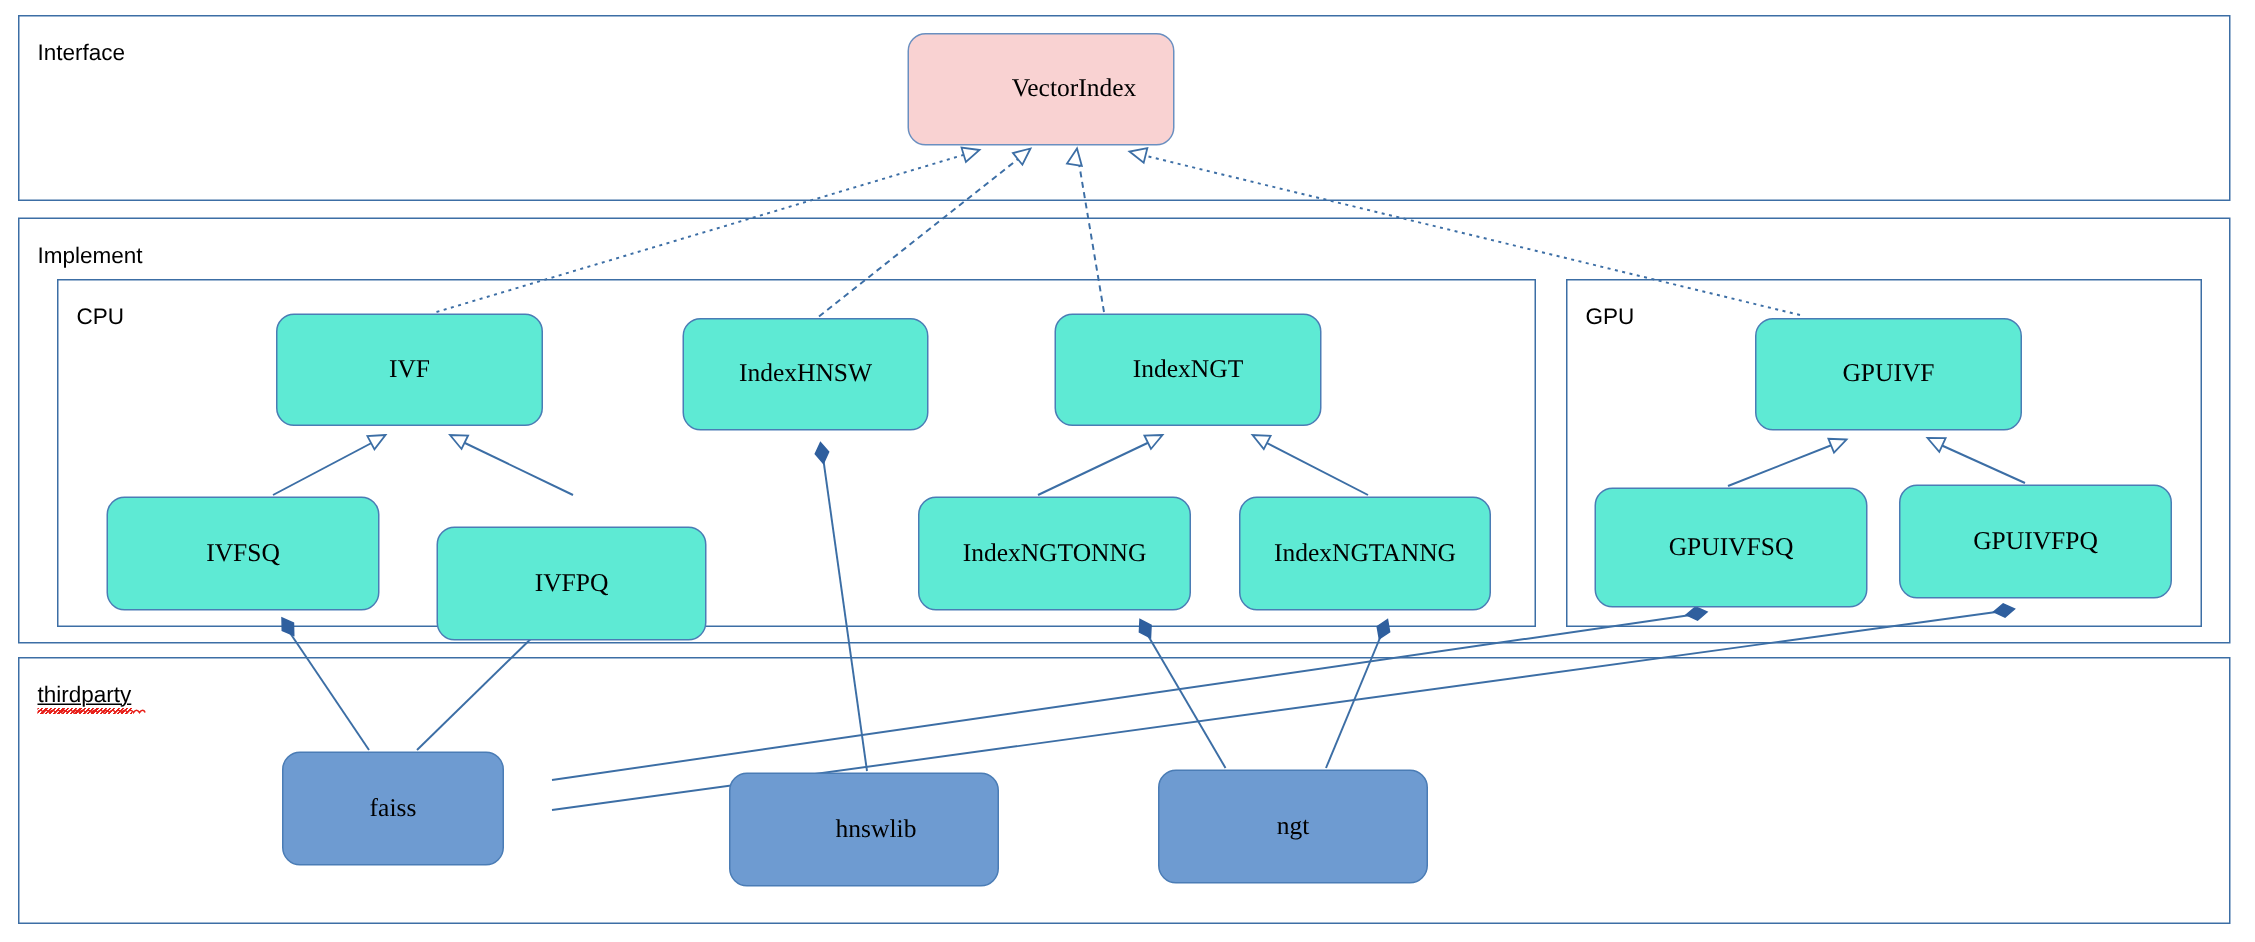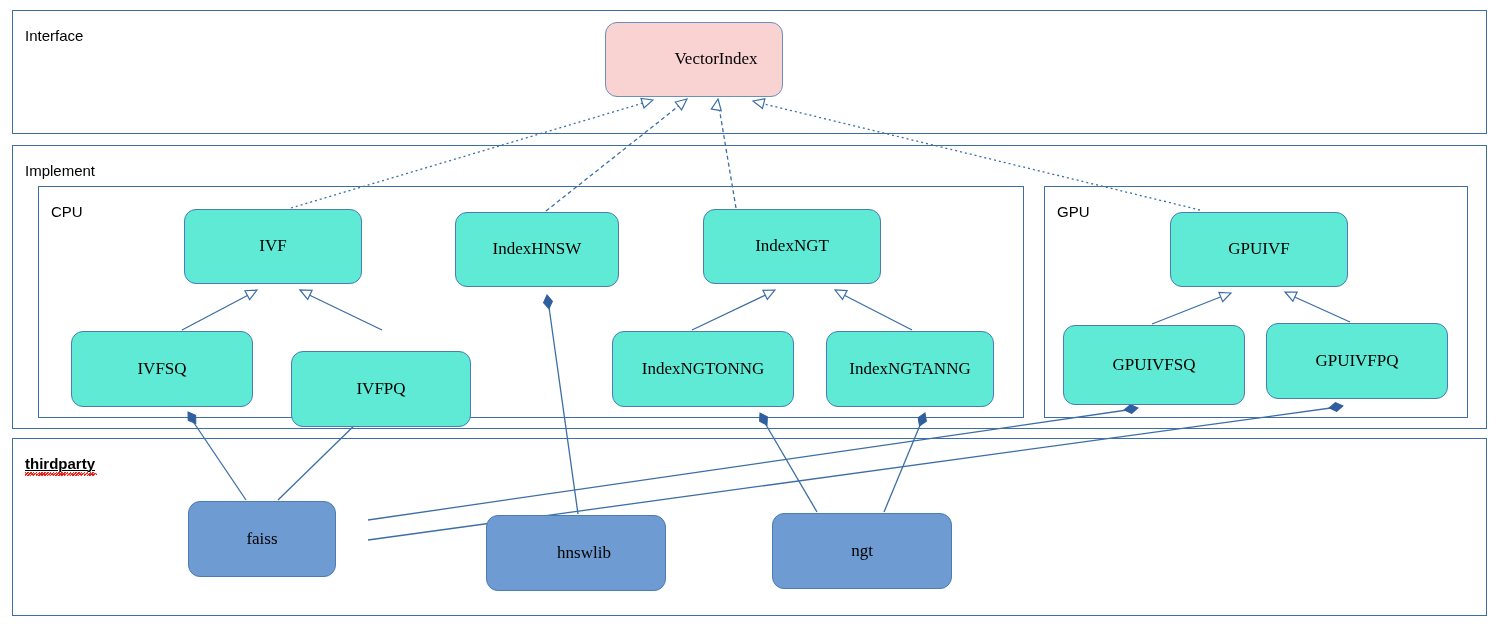--- a/index.html
+++ b/index.html
@@ -28,21 +28,20 @@
     font-family: "Liberation Sans", sans-serif;
     font-size: 15px;
     color: #000000;
     white-space: nowrap;
     line-height: 1;
   }
   .pkg-label.misspelled {
     text-decoration: underline;
     text-decoration-color: #000000;
     text-decoration-thickness: 1px;
-    font-weight: bold;
   }
   .pkg-label.misspelled::after {
     content: "";
     position: absolute;
     left: 0;
     right: 0;
     bottom: -5px;
     height: 4px;
     background-image:
       repeating-linear-gradient(135deg,

